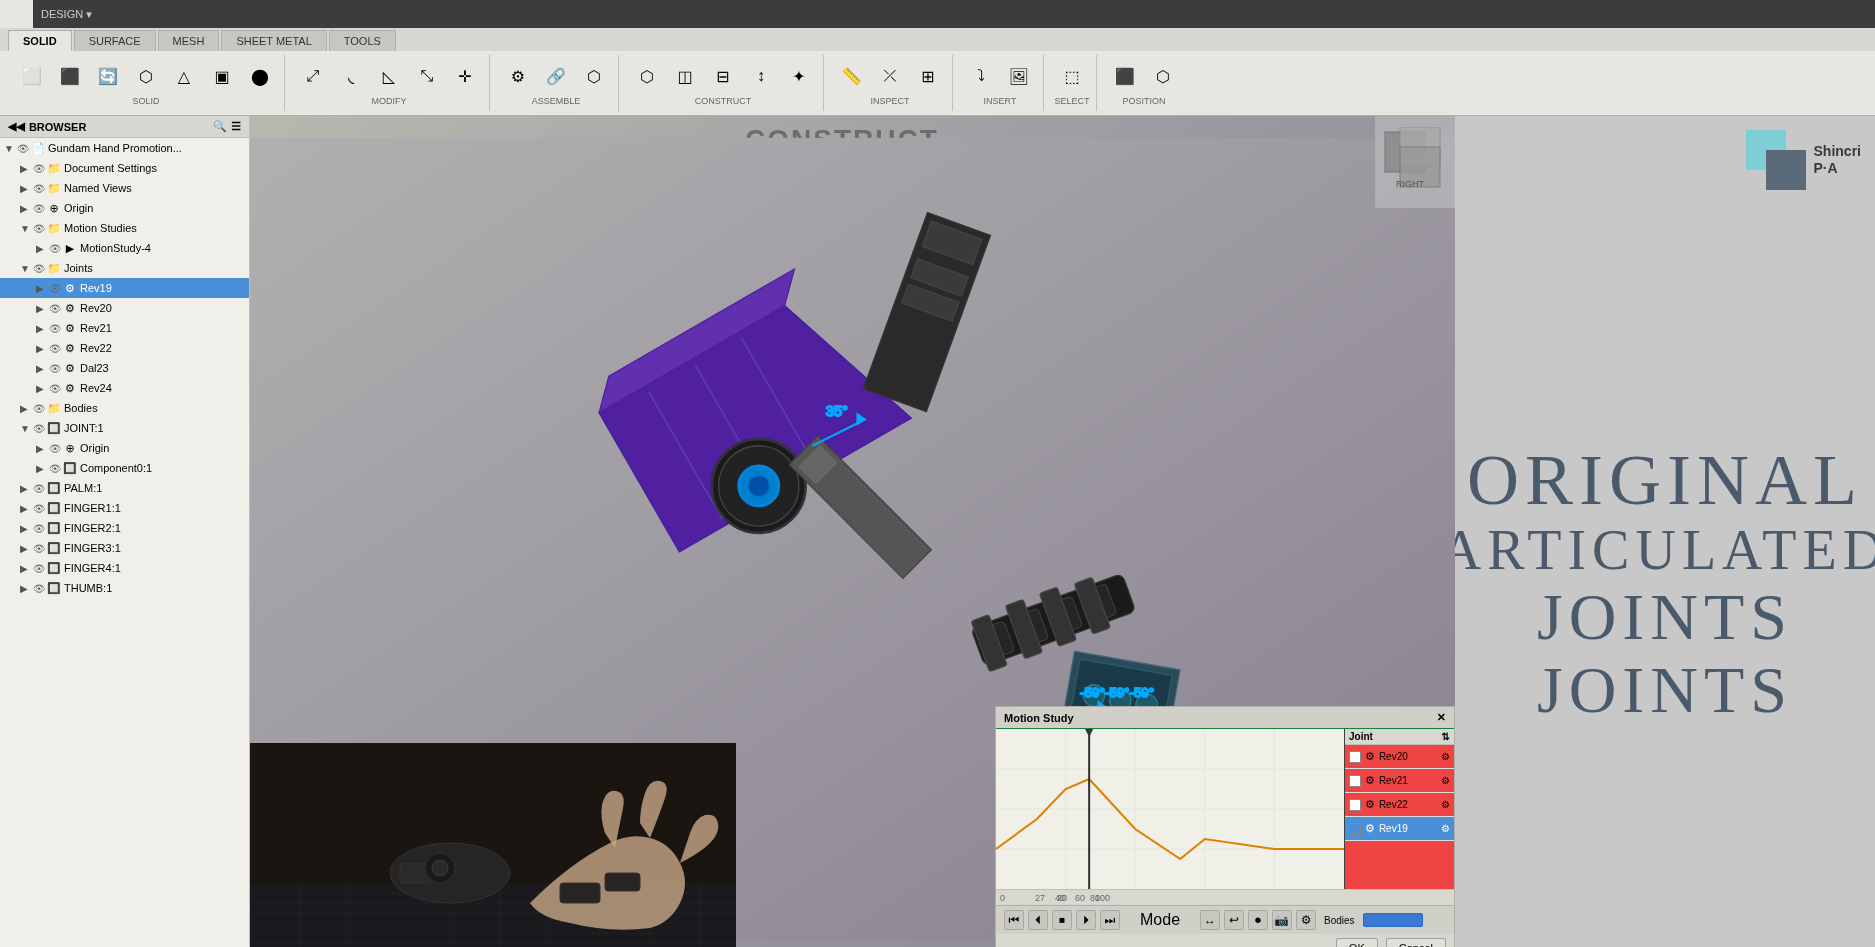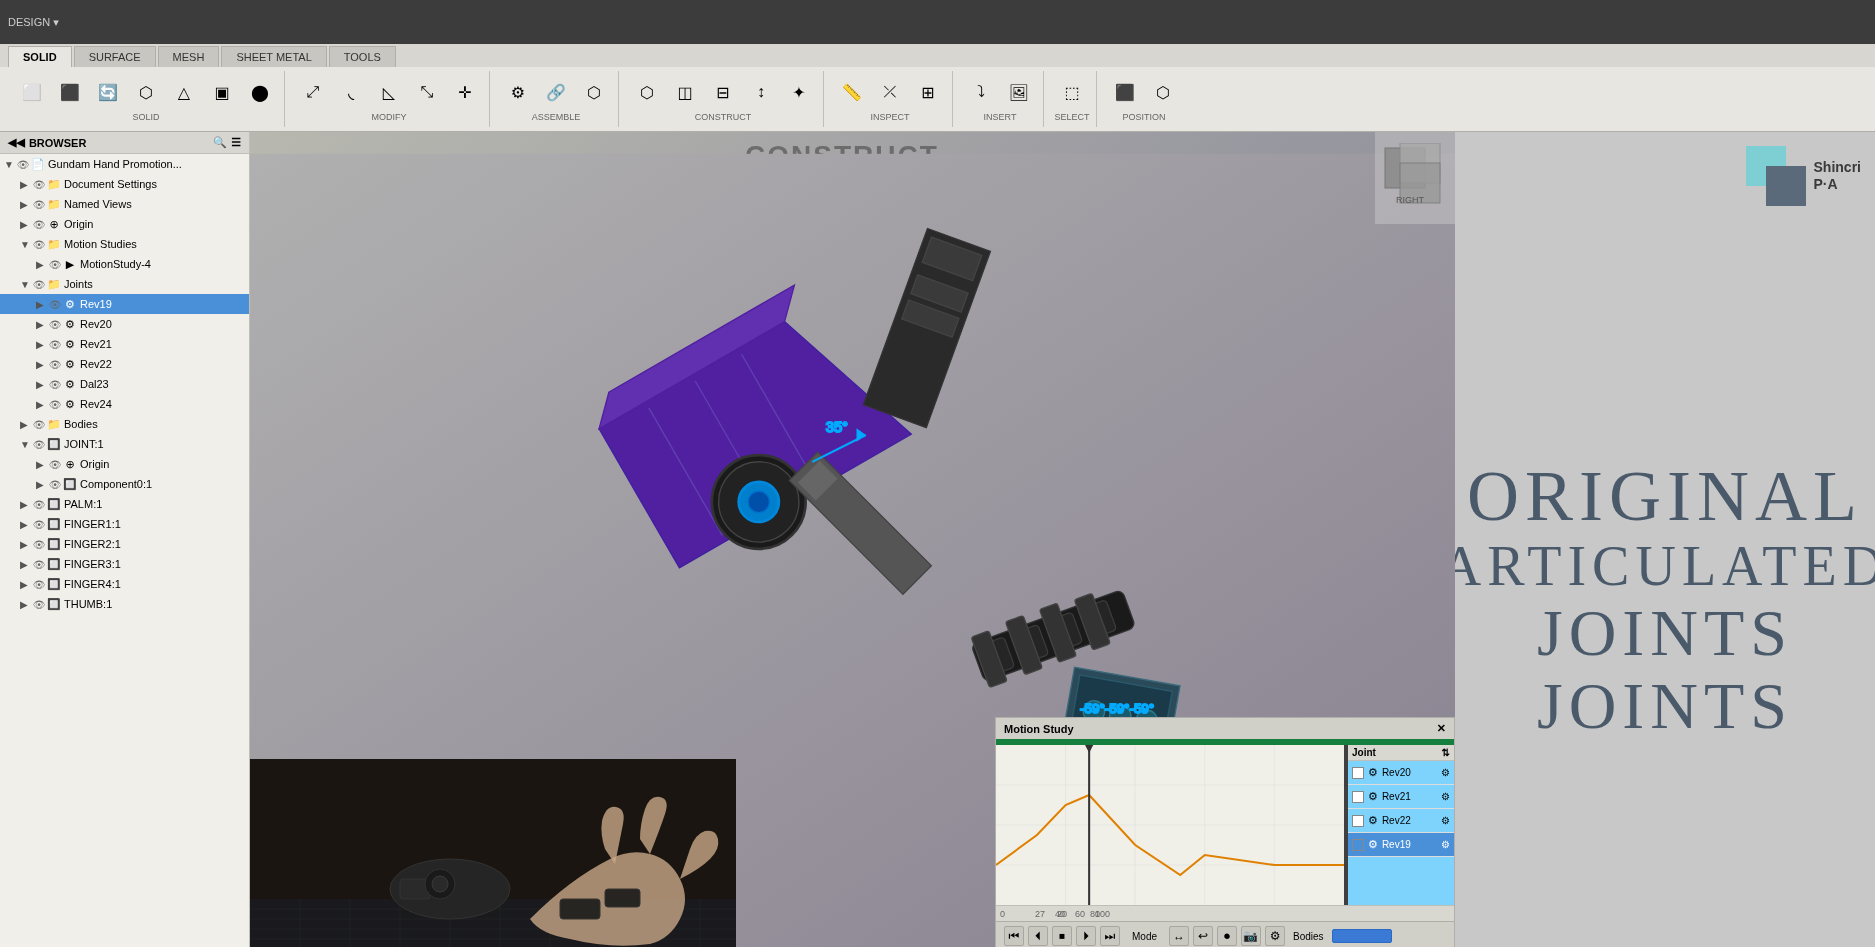--- a/index.html
+++ b/index.html
@@ -1,20 +1,20 @@
 <!DOCTYPE html>
 <html><head>
   <meta charset="utf-8">
   <style>
     * { box-sizing: border-box; margin: 0; padding: 0; }
     body { width: 1875px; height: 947px; overflow: hidden; background: #d0cfc8; font-family: 'Segoe UI', Arial, sans-serif; font-size: 12px; }
 
     
     #toolbar { display: flex; flex-direction: column; background: #e8e6e0; border-bottom: 1px solid #b0aea8; }
-    #toolbar-top { display: flex; align-items: center; height: 44px; background: #3c3c3c; padding: 0 8px; gap: 16px; }
+    #toolbar-top { display: flex; align-items: center; height: 28px; background: #3c3c3c; padding: 0 8px; gap: 16px; margin-left: 33px; }
     #toolbar-top span { color: #ccc; font-size: 11px; cursor: pointer; }
     #toolbar-tabs { display: flex; gap: 2px; padding: 2px 8px 0; background: #d8d6d0; }
     .toolbar-tab { padding: 4px 14px; font-size: 11px; background: #c8c6c0; border: 1px solid #b0aea8; border-bottom: none; cursor: pointer; color: #333; }
     .toolbar-tab.active { background: #e8e6e0; font-weight: bold; color: #000; }
     #toolbar-buttons { display: flex; align-items: center; height: 64px; padding: 4px 8px; gap: 4px; background: #e8e6e0; flex-wrap: nowrap; }
     .tool-group { display: flex; align-items: center; gap: 2px; padding: 0 6px; border-right: 1px solid #c0beb8; height: 100%; }
     .tool-group:last-child { border-right: none; }
     .tool-group-label { font-size: 9px; color: #666; text-align: center; margin-top: 2px; }
     .tool-btn { display: flex; flex-direction: column; align-items: center; cursor: pointer; padding: 2px 4px; border-radius: 3px; min-width: 36px; }
     .tool-btn .icon { width: 28px; height: 28px; display: flex; align-items: center; justify-content: center; font-size: 16px; }
@@ -51,24 +51,24 @@
     .logo-text { font-size: 14px; font-weight: bold; color: #3a3a3a; line-height: 1.2; }
     #title-text { flex: 1; display: flex; flex-direction: column; align-items: center; justify-content: center; padding: 20px; }
     .title-line { font-family: 'Georgia', serif; font-weight: normal; color: #4a5a6a; letter-spacing: 6px; text-align: center; line-height: 1.1; }
     .title-line1 { font-size: 72px; }
     .title-line2 { font-size: 56px; }
     .title-line3 { font-size: 66px; }
     .title-line4 { font-size: 66px; }
 
     
     #motion-study { position: absolute; bottom: 0; right: 0; width: 460px; background: #e0dfd8; border: 1px solid #b0aea8; }
-    #motion-header { display: flex; align-items: center; justify-content: space-between; padding: 4px 8px; background: #d0cfc8; border-bottom: 6px solid #15803d; font-size: 11px; font-weight: bold; }
+    #motion-header { display: flex; align-items: center; justify-content: space-between; padding: 4px 8px; background: #d0cfc8; border-bottom: 1px solid #15803d; font-size: 11px; font-weight: bold; }
     #motion-body { display: flex; height: 160px; }
     #motion-timeline { flex: 1; background: #f0f0e8; position: relative; overflow: hidden; }
-    #motion-joints { width: 110px; background: #7dd3fc; border-left: 4px solid #404040; }
+    #motion-joints { width: 110px; background: #ef4444; border-left: 1px solid #404040; }
     .joint-header { display: flex; align-items: center; padding: 2px 4px; background: #d8d7d0; border-bottom: 1px solid #c0beb8; font-size: 10px; font-weight: bold; justify-content: space-between; }
     .joint-row { display: flex; align-items: center; padding: 2px 4px; gap: 4px; font-size: 10px; border-bottom: 1px solid #ddd; height: 24px; }
     .joint-row.selected-joint { background: #4a90d9; color: white; }
     .joint-cb { width: 12px; height: 12px; border: 1px solid #888; background: white; }
     .joint-cb.checked { background: #4a90d9; }
     .joint-icon { font-size: 11px; }
     #timeline-svg { width: 100%; height: 100%; }
     #motion-ruler { height: 16px; background: #d8d7d0; display: flex; align-items: center; padding: 0 4px; font-size: 9px; color: #666; border-top: 1px solid #c0beb8; }
     #motion-controls { display: flex; align-items: center; justify-content: space-between; padding: 4px 8px; background: #d0cfc8; border-top: 1px solid #b0aea8; }
     #motion-playback { display: flex; align-items: center; gap: 4px; }
@@ -647,21 +647,21 @@
         <span style="position:relative;left:40px;">100</span>
       </div>
 
       <div id="motion-controls">
         <div id="motion-playback">
           <div class="mc-btn">⏮</div>
           <div class="mc-btn">⏴</div>
           <div class="mc-btn">⏹</div>
           <div class="mc-btn">⏵</div>
           <div class="mc-btn">⏭</div>
-          <span style="font-size:10px;margin:0 8px;">Mode</span>
+          <span style="font-size:16px;margin:0 16px;">Mode</span>
           <div class="mc-btn">↔</div>
           <div class="mc-btn">↩</div>
           <div class="mc-btn">⏺</div>
           <div class="mc-btn">📷</div>
           <div class="mc-btn">⚙</div>
           <span style="font-size:10px;margin:0 4px;">Bodies</span>
           <div style="width:60px;height:14px;background:#3a7ad4;border:1px solid #2a6ac4;border-radius:2px;"></div>
         </div>
       </div>
 

